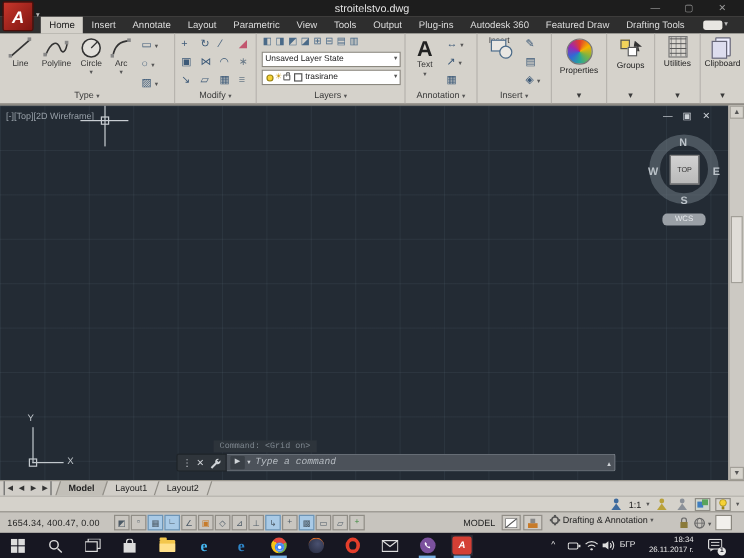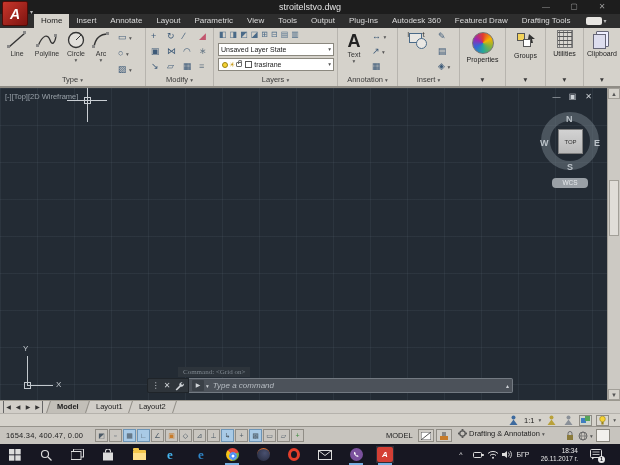--- a/index.html
+++ b/index.html
@@ -42,26 +42,26 @@
 .ch-h{background:#c9ced3;height:1px;width:40px}
 .ch-v{background:#c9ced3;width:1px;height:34px}
 .pickbox{width:7px;height:7px;border:1px solid #c9ced3}
 .cube-ring{left:541px;top:24px;width:58px;height:58px;border:9px solid rgba(110,120,130,0.55);border-radius:50%}
 .cube-letter{color:#bcc3c9;font-size:9px;font-weight:bold}
 .cube-face{left:558px;top:41px;width:25px;height:25px;background:linear-gradient(#d2d2d2,#b9b9b9);border:1px solid #7f7f7f;font-size:6px;color:#333;text-align:center;line-height:24px}
 .wcs{left:552px;top:90px;width:36px;height:10px;background:#9aa0a6;border-radius:4px;font-size:6.5px;color:#e6e9ec;text-align:center;line-height:10px}
 .ucs-line{background:#c2c8cd;position:absolute}
 .ucs-lbl{color:#c2c8cd;font-size:8px;position:absolute}
 
-.cmdhist{left:178px;top:279px;background:#2d343b;color:#7d868e;font-family:Liberation Serif, serif;font-size:7px;padding:1px 5px}
+.cmdhist{left:178px;top:279px;background:#2d343b;color:#7d868e;font-family:Liberation Mono, monospace;font-size:7px;padding:1px 5px}
 .cmdbar{left:147px;top:290px;width:366px;height:15px;display:flex}
 .cmdgrip{width:42px;background:#2f353b;border:1px solid #1f2429;border-radius:2px 0 0 2px;display:flex;align-items:center;justify-content:space-evenly;color:#cfd3d7;font-size:8px}
 .cmdfield{flex:1;background:#4c525a;border:1px solid #737a82;border-left:none;border-radius:0 2px 2px 0;display:flex;align-items:center;padding:0 3px;position:relative}
 .prompt{background:#3a4047;color:#d0d4d8;font-size:8px;line-height:11px;width:12px;text-align:center;border-radius:1px}
-.cmdinput{flex:1;background:transparent;border:none;outline:none;font-family:Liberation Sans, sans-serif;font-size:8px;color:#dfe3e6;margin-left:4px}
+.cmdinput{flex:1;background:transparent;border:none;outline:none;font-family:Liberation Mono, monospace;font-size:8px;color:#dfe3e6;margin-left:4px}
 .cmdinput::placeholder{color:#b6bcc2;font-style:italic}
 
 .vsb{left:607px;top:88px;width:13px;height:312px;background:#ccc9c3;border-left:1px solid #a29f98}
 .sbbtn{background:#d5d2cb;border:1px solid #a29f98;color:#555;font-size:6px;text-align:center;line-height:10px}
 .sbthumb{background:#e0ddd8;border:1px solid #a29f98}
 
 .tabsrow{left:0;top:400px;width:620px;height:13px;background:#d1cec8;border-top:1px solid #9b988f;display:flex;align-items:stretch}
 .navbtn{width:10px;text-align:center;font-size:6px;line-height:12px;color:#333}
 .ltab{font-size:7.5px;line-height:12px;padding:0 8px;color:#222;transform:skewX(-18deg);border-right:1px solid #8f8c85;border-left:1px solid #8f8c85;margin-left:-1px;background:#d1cec8}
 .ltab span{display:inline-block;transform:skewX(18deg)}

